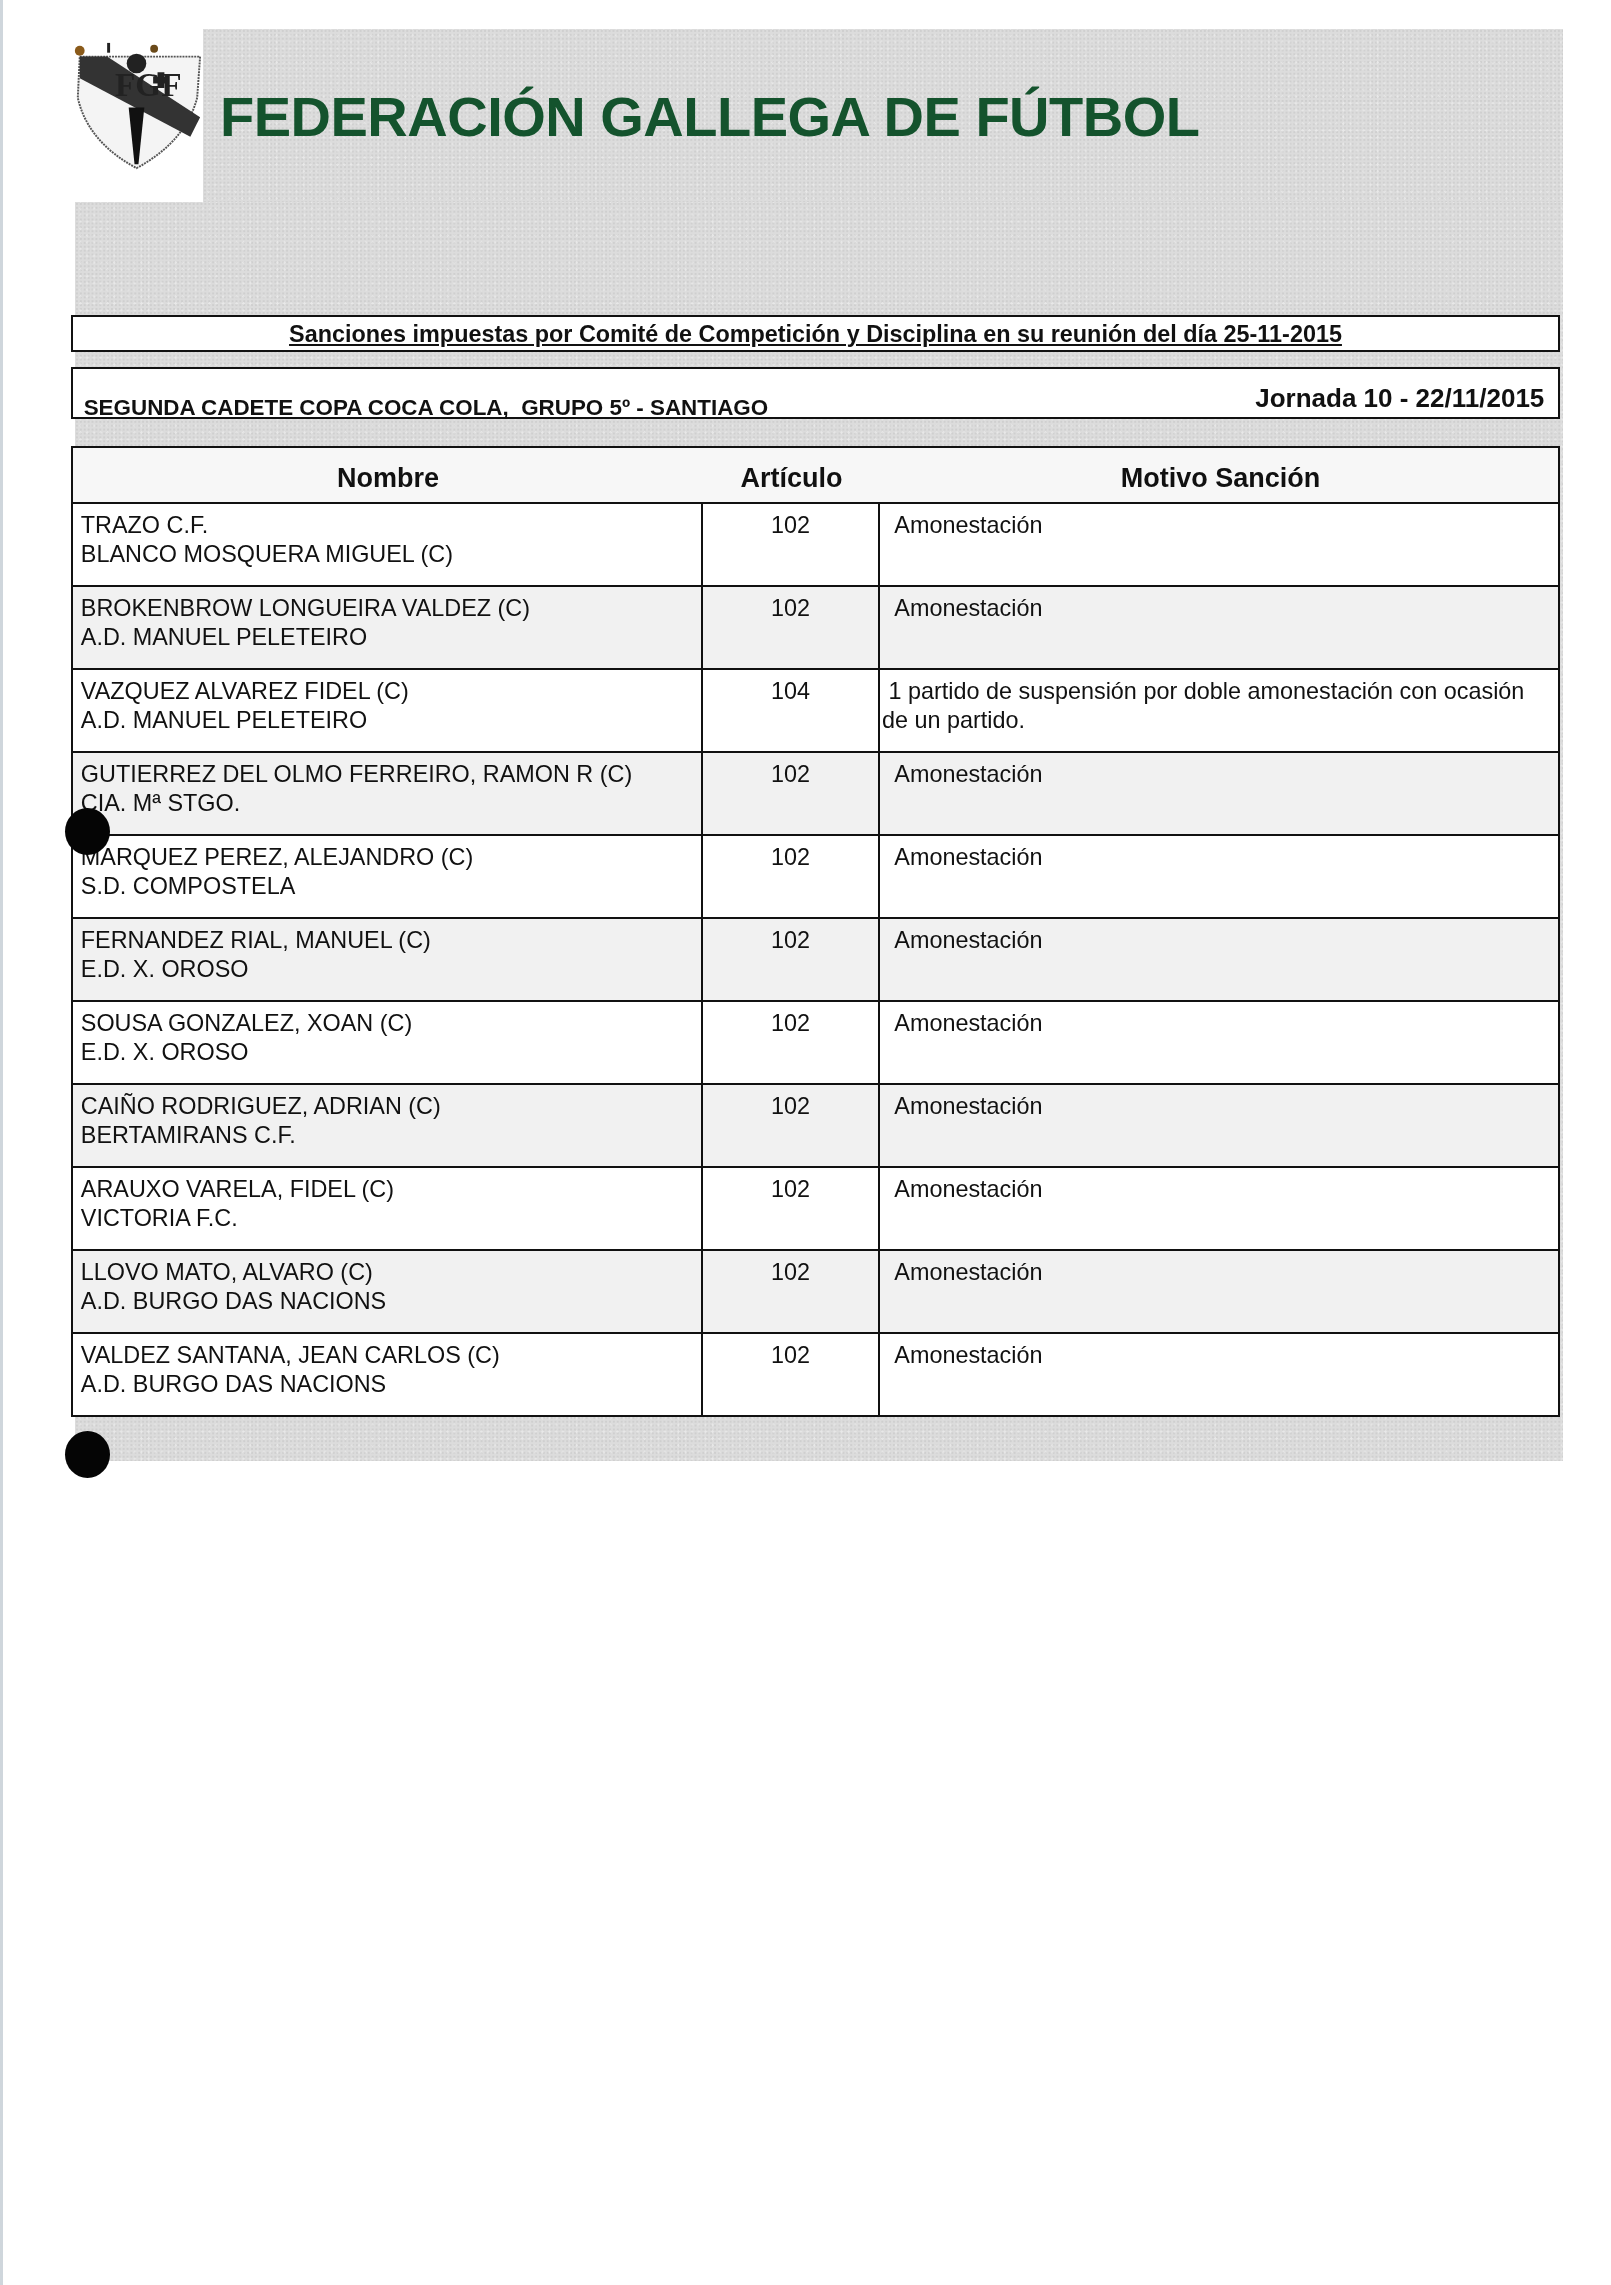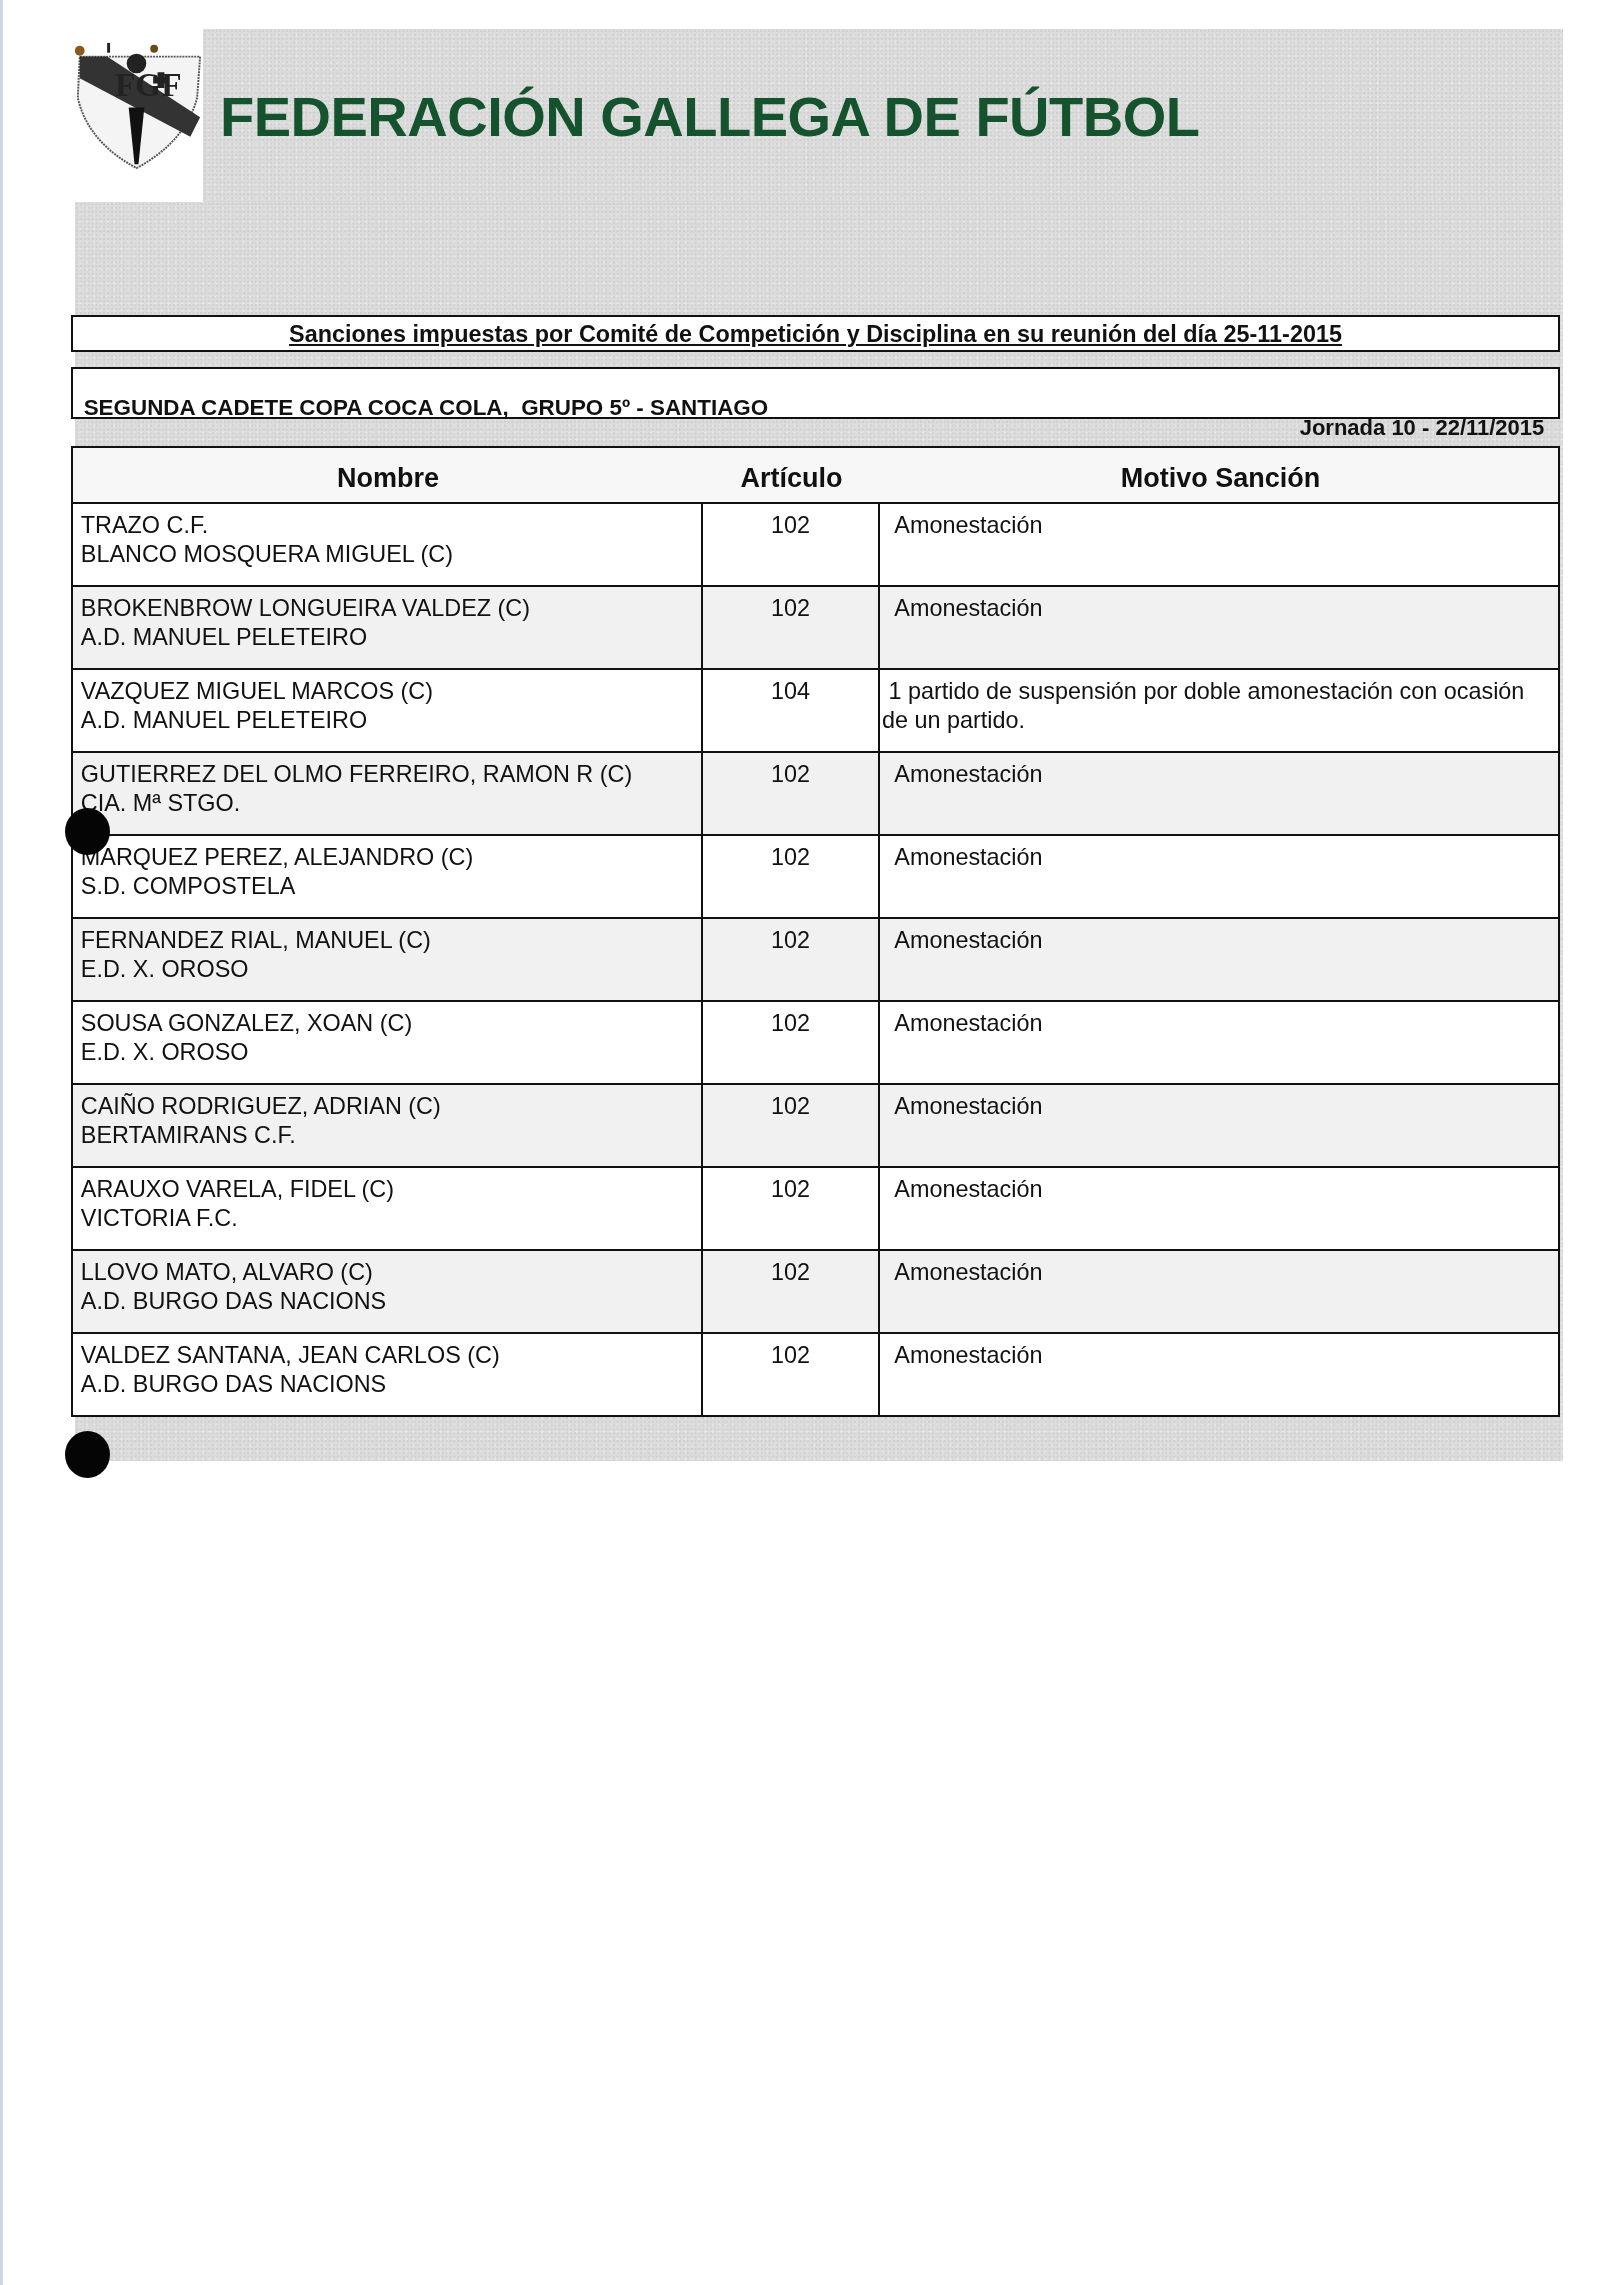--- a/index.html
+++ b/index.html
@@ -52,21 +52,21 @@
       font-size: 23.4px; font-weight: bold; text-decoration: underline;
       white-space: nowrap;
     }
     .sub-box { top: 367px; height: 52px; }
     .sub-box .left {
       position: absolute; left: 10.7px; top: 13.7px;
       font-size: 22.4px; font-weight: bold; white-space: pre; margin-top: 12px;
     }
     .sub-box .right {
       position: absolute; right: 13.7px; top: 13.7px;
-      font-size: 22px; font-weight: bold; white-space: nowrap; margin-top: 32px;
+      font-size: 26px; font-weight: bold; white-space: nowrap;
     }
     .table {
       position: absolute; left: 71px; top: 446px; width: 1489px;
       border: 2.9px solid #111; box-sizing: border-box; background: #fff;
     }
     .thead {
       height: 54px; position: relative; border-bottom: 2.9px solid #111;
       background: #f7f7f7;
     }
     .thead .h {
@@ -146,21 +146,21 @@
     <div class="cell c-nombre">
       <span class="line">BROKENBROW LONGUEIRA VALDEZ (C)</span>
       <span class="line">A.D. MANUEL PELETEIRO</span>
     </div>
     <div class="cell c-articulo">102</div>
     <div class="cell c-motivo"> Amonestación</div>
   </div>
 
   <div class="row">
     <div class="cell c-nombre">
-      <span class="line">VAZQUEZ MIGUEL MARCOS (C)</span>
+      <span class="line">VAZQUEZ ALVAREZ FIDEL (C)</span>
       <span class="line">A.D. MANUEL PELETEIRO</span>
     </div>
     <div class="cell c-articulo">104</div>
     <div class="cell c-motivo" style="padding-left:2px;"> 1 partido de suspensión por doble amonestación con ocasión de un partido.</div>
   </div>
 
   <div class="row shaded">
     <div class="cell c-nombre">
       <span class="line">GUTIERREZ DEL OLMO FERREIRO, RAMON R (C)</span>
       <span class="line">CIA. Mª STGO.</span>

